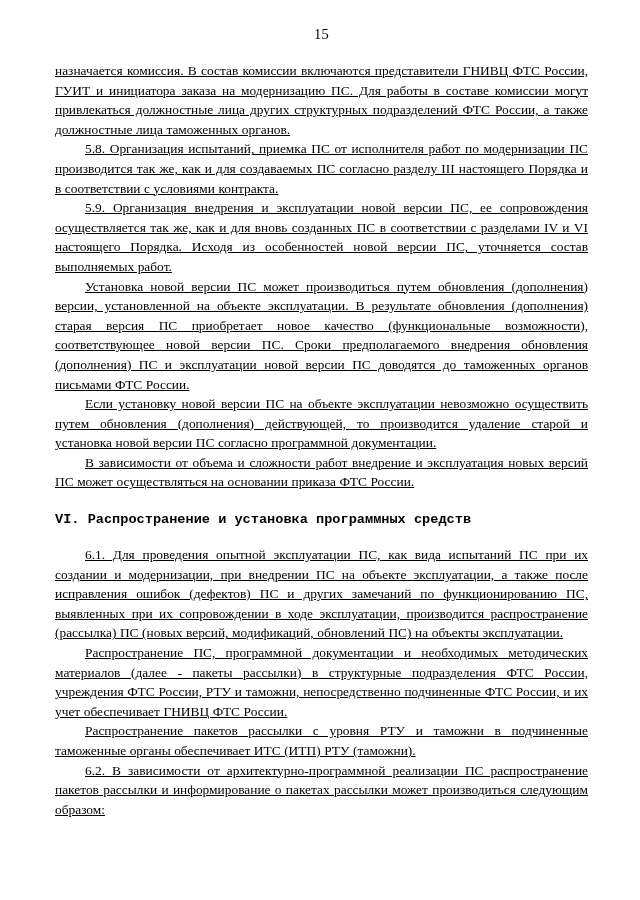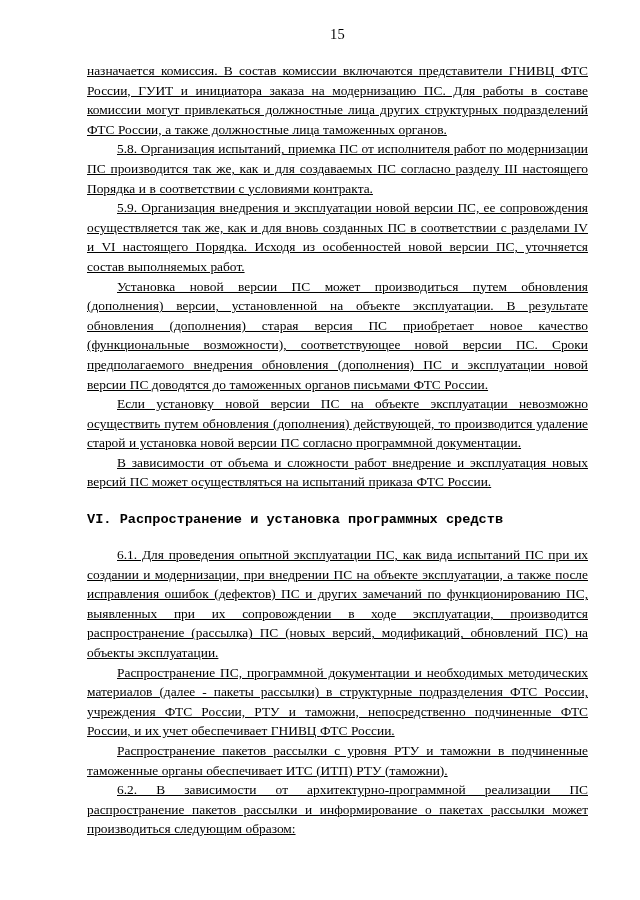--- a/index.html
+++ b/index.html
@@ -12,21 +12,21 @@
     height: 900px;
     font-family: "Liberation Serif", serif;
     color: #000000;
     overflow: hidden;
   }
   .page {
     position: relative;
     width: 640px;
     height: 744px;
     box-sizing: border-box;
-    padding: 26px 52px 0 87px;
+    padding: 26px 52px 0 55px;
   }
   .page-number {
     text-align: center;
     font-size: 14.5px;
     margin: 0 0 18px 0;
     letter-spacing: 0.2px;
   }
   .body-text p {
     margin: 0;
     text-align: justify;
@@ -54,21 +54,21 @@
 <div class="page">
 
   <div class="page-number">15</div>
 
   <div class="body-text">
     <p>назначается комиссия. В состав комиссии включаются представители ГНИВЦ ФТС России, ГУИТ и инициатора заказа на модернизацию ПС. Для работы в составе комиссии могут привлекаться должностные лица других структурных подразделений ФТС России, а также должностные лица таможенных органов.</p>
     <p class="indent">5.8. Организация испытаний, приемка ПС от исполнителя работ по модернизации ПС производится так же, как и для создаваемых ПС согласно разделу III настоящего Порядка и в соответствии с условиями контракта.</p>
     <p class="indent">5.9. Организация внедрения и эксплуатации новой версии ПС, ее сопровождения осуществляется так же, как и для вновь созданных ПС в соответствии с разделами IV и VI настоящего Порядка. Исходя из особенностей новой версии ПС, уточняется состав выполняемых работ.</p>
     <p class="indent">Установка новой версии ПС может производиться путем обновления (дополнения) версии, установленной на объекте эксплуатации. В результате обновления (дополнения) старая версия ПС приобретает новое качество (функциональные возможности), соответствующее новой версии ПС. Сроки предполагаемого внедрения обновления (дополнения) ПС и эксплуатации новой версии ПС доводятся до таможенных органов письмами ФТС России.</p>
     <p class="indent">Если установку новой версии ПС на объекте эксплуатации невозможно осуществить путем обновления (дополнения) действующей, то производится удаление старой и установка новой версии ПС согласно программной документации.</p>
-    <p class="indent">В зависимости от объема и сложности работ внедрение и эксплуатация новых версий ПС может осуществляться на испытаний приказа ФТС России.</p>
+    <p class="indent">В зависимости от объема и сложности работ внедрение и эксплуатация новых версий ПС может осуществляться на основании приказа ФТС России.</p>
   </div>
 
   <div class="section-heading">VI. Распространение и установка программных средств</div>
 
   <div class="body-text">
     <p class="indent">6.1. Для проведения опытной эксплуатации ПС, как вида испытаний ПС при их создании и модернизации, при внедрении ПС на объекте эксплуатации, а также после исправления ошибок (дефектов) ПС и других замечаний по функционированию ПС, выявленных при их сопровождении в ходе эксплуатации, производится распространение (рассылка) ПС (новых версий, модификаций, обновлений ПС) на объекты эксплуатации.</p>
     <p class="indent">Распространение ПС, программной документации и необходимых методических материалов (далее - пакеты рассылки) в структурные подразделения ФТС России, учреждения ФТС России, РТУ и таможни, непосредственно подчиненные ФТС России, и их учет обеспечивает ГНИВЦ ФТС России.</p>
     <p class="indent">Распространение пакетов рассылки с уровня РТУ и таможни в подчиненные таможенные органы обеспечивает ИТС (ИТП) РТУ (таможни).</p>
     <p class="indent">6.2. В зависимости от архитектурно-программной реализации ПС распространение пакетов рассылки и информирование о пакетах рассылки может производиться следующим образом:</p>
   </div>

